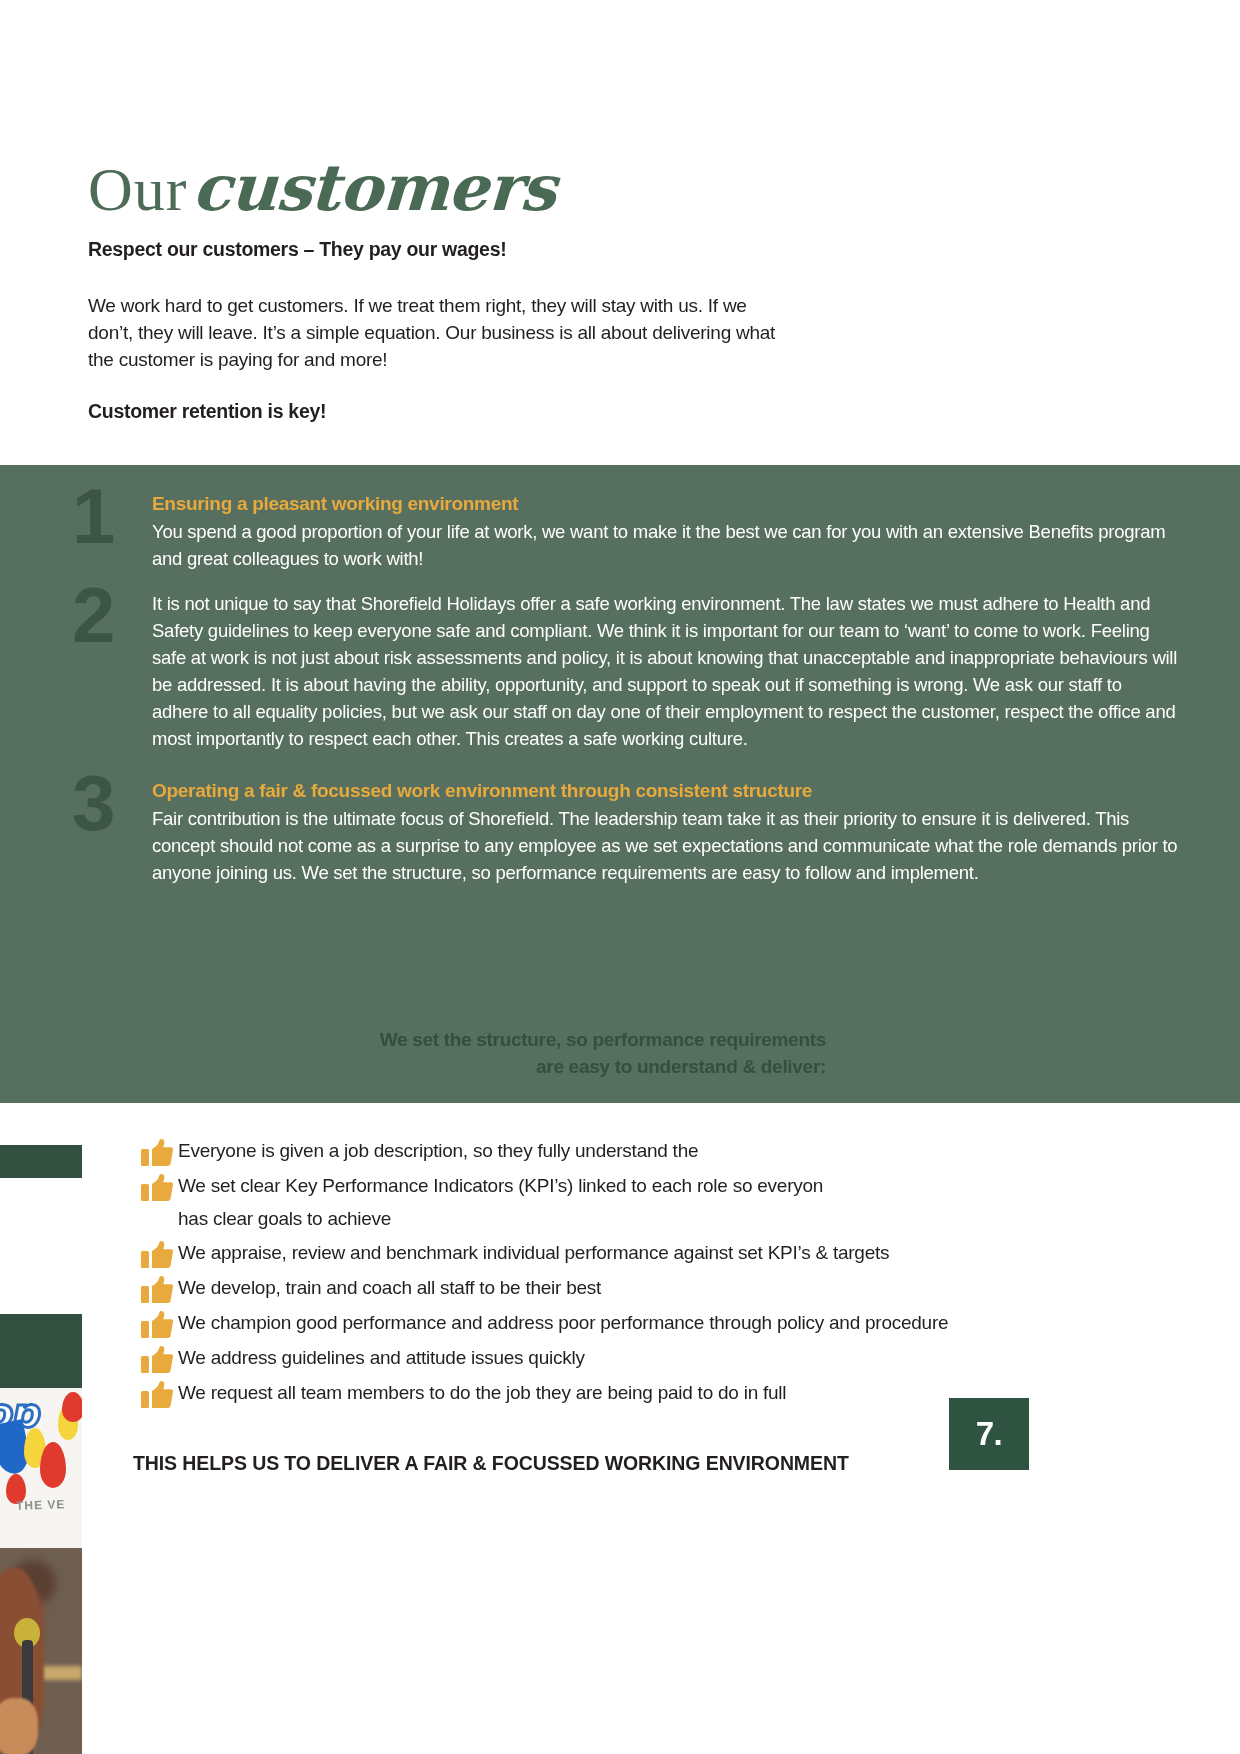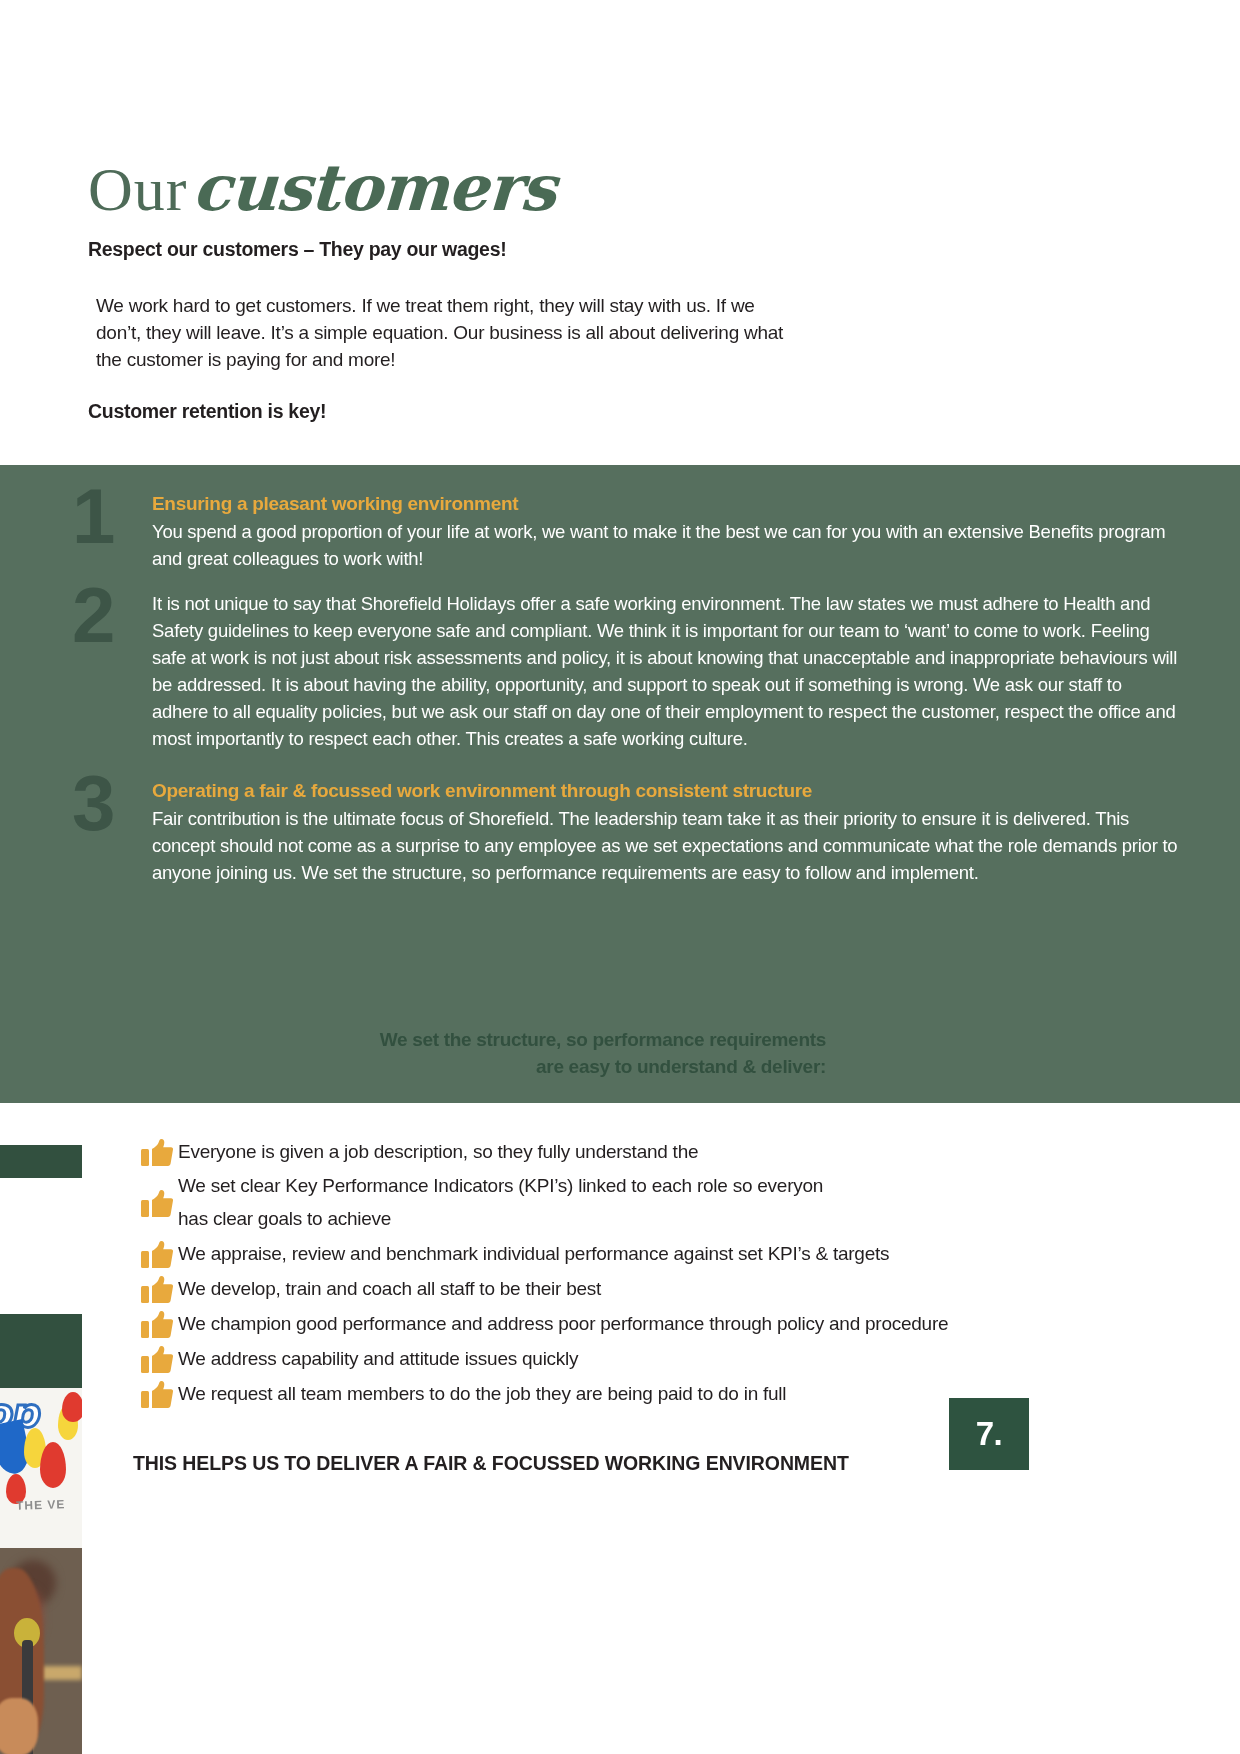--- a/index.html
+++ b/index.html
@@ -62,21 +62,20 @@
   }
   .intro-para {
     position: absolute;
     left: 88px;
     top: 292px;
     width: 700px;
     font-size: 19px;
     line-height: 27px;
     color: #231f20;
     letter-spacing: -0.25px;
-    margin-left: 8px;
   }
   .intro-key {
     position: absolute;
     left: 88px;
     top: 400px;
     font-size: 19.5px;
     font-weight: bold;
     color: #231f20;
     letter-spacing: -0.3px;
   }
@@ -155,21 +154,21 @@
 
   
   .thumbs {
     position: absolute;
     left: 140px;
     top: 1134px;
     width: 1030px;
   }
   .thumb-row {
     display: flex;
-    align-items: center;
+    align-items: flex-start;
     margin-bottom: 1px;
   }
   .thumb-ico {
     flex: 0 0 36px;
     width: 36px;
     height: 30px;
     margin-top: 4px;
     margin-right: 2px;
     position: relative;
   }
@@ -449,21 +448,21 @@
     </div>
 
     <div class="thumb-row">
       <span class="thumb-ico">
         <svg width="34" height="30" viewBox="0 0 34 30">
             <rect x="1" y="11" width="8" height="17" rx="1.5" fill="#e8a93d"></rect>
             <path d="M12 28 L12 11 C12 11 17 8.5 18.6 4.6 C19.4 2.6 19.6 1 21.4 1 C23.4 1 24.4 2.6 24.3 4.6 C24.2 6.8 23.2 9.2 23.2 9.2 L31 9.2 C32.5 9.2 33.3 10.3 33 11.6 L30.6 25.6 C30.3 27.3 29.4 28 28 28 Z" fill="#e8a93d"></path>
           </svg>
       </span>
       <span class="thumb-text">
-        <span>We address capability and attitude issues quickly</span>
+        <span>We address guidelines and attitude issues quickly</span>
       </span>
     </div>
 
     <div class="thumb-row">
       <span class="thumb-ico">
         <svg width="34" height="30" viewBox="0 0 34 30">
             <rect x="1" y="11" width="8" height="17" rx="1.5" fill="#e8a93d"></rect>
             <path d="M12 28 L12 11 C12 11 17 8.5 18.6 4.6 C19.4 2.6 19.6 1 21.4 1 C23.4 1 24.4 2.6 24.3 4.6 C24.2 6.8 23.2 9.2 23.2 9.2 L31 9.2 C32.5 9.2 33.3 10.3 33 11.6 L30.6 25.6 C30.3 27.3 29.4 28 28 28 Z" fill="#e8a93d"></path>
           </svg>
       </span>

